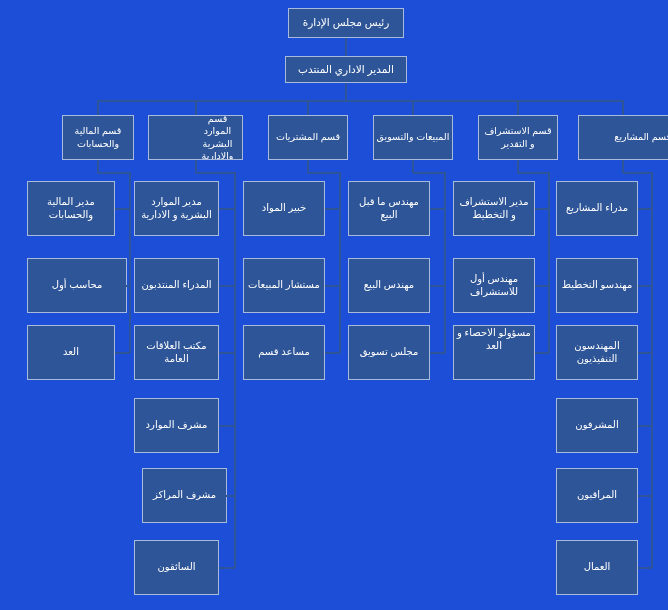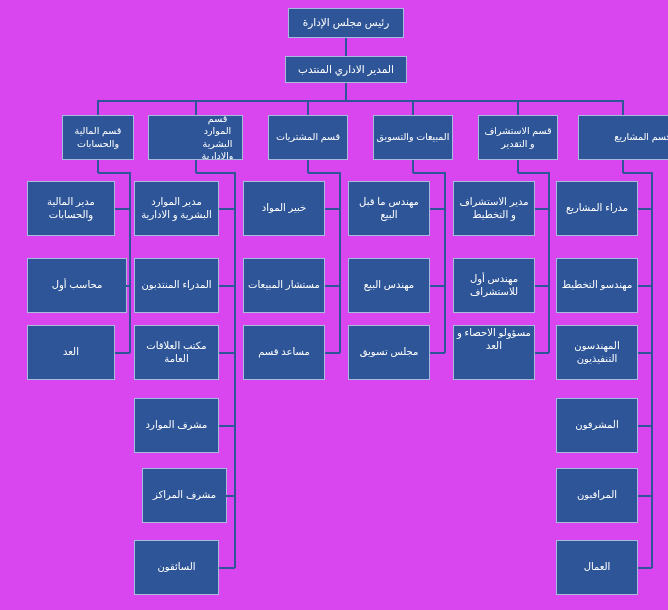--- a/index.html
+++ b/index.html
@@ -7,21 +7,21 @@
     padding: 0;
     background: #ffffff;
   }
   body {
     font-family: "Liberation Sans", "DejaVu Sans", sans-serif;
   }
   #chart-canvas {
     position: relative;
     width: 668px;
     height: 610px;
-    background: #d946ef;
+    background: #1d4ed8;
     overflow: hidden;
   }
   .node {
     position: absolute;
     box-sizing: border-box;
     background: #2E5597;
     border: 1px solid #A8BBDC;
     color: #ffffff;
     display: flex;
     align-items: center;

